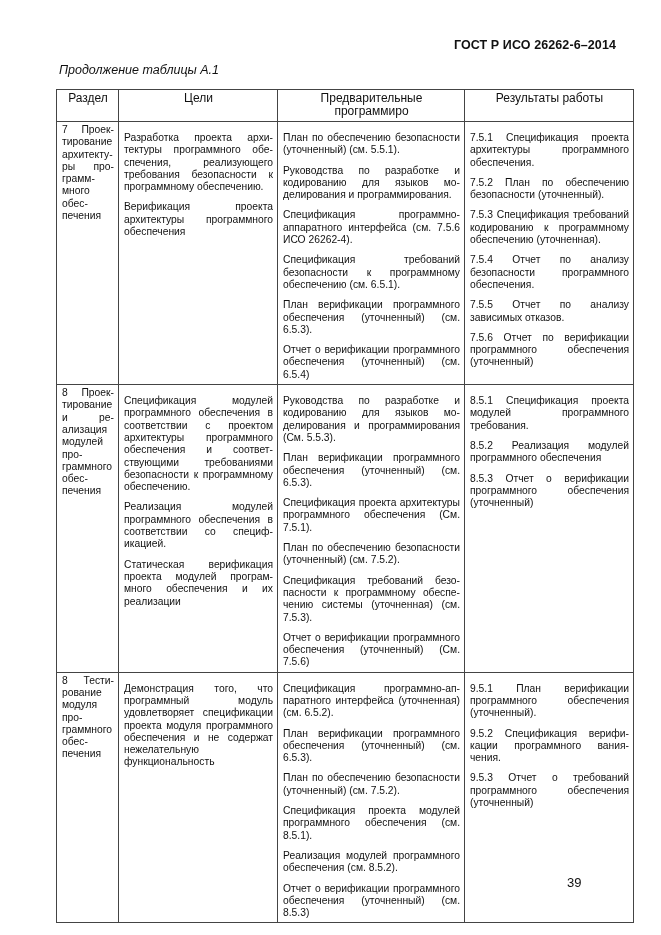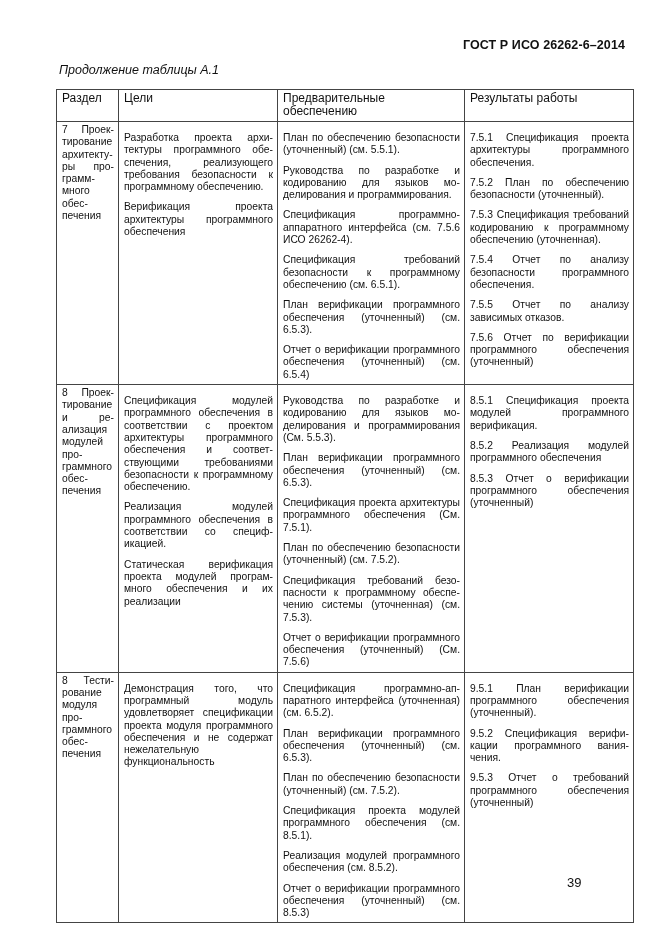--- a/index.html
+++ b/index.html
@@ -1,25 +1,25 @@
 <!DOCTYPE html>
 <html><head>
 <meta charset="utf-8">
 <style>
   html, body { margin: 0; padding: 0; background: #ffffff; }
   body { width: 661px; height: 935px; position: relative; overflow: hidden;
          font-family: "Liberation Sans", sans-serif; color: #111; }
-  .doc-header { position: absolute; top: 38px; right: 36px; font-weight: bold;
+  .doc-header { position: absolute; top: 38px; right: 45px; font-weight: bold;
          font-size: 12.5px; letter-spacing: 0.1px; text-align: right; }
   .caption { position: absolute; top: 63px; left: 59px; font-style: italic; font-size: 12.5px; }
   table.main { position: absolute; top: 89px; left: 56px; width: 577px; border-collapse: collapse;
          table-layout: fixed; }
   table.main td, table.main th { border: 1px solid #444; vertical-align: top; padding: 2px 4px 2px 5px;
          font-size: 10.3px; line-height: 12.3px; font-weight: normal; }
-  table.main th { font-size: 12px; line-height: 13px; text-align: left; padding-top: 2px; padding-bottom: 3px; }
+  table.main th { font-size: 12px; line-height: 13px; text-align: center; padding-top: 2px; padding-bottom: 3px; }
   td .para { text-align: justify; margin: 8px 0 1px 0; hyphens: manual; }
   td.sect { text-align: justify; margin-top: 40px; }
   .page-number { position: absolute; top: 875px; left: 567px; font-size: 13px; }
 </style>
 </head>
 <body>
 
 <div class="doc-header">ГОСТ Р ИСО 26262-6–2014</div>
 <div class="caption">Продолжение таблицы А.1</div>
 
@@ -27,21 +27,21 @@
   <colgroup>
     <col style="width:62px">
     <col style="width:159px">
     <col style="width:187px">
     <col style="width:169px">
   </colgroup>
   <thead>
     <tr>
       <th>Раздел</th>
       <th>Цели</th>
-      <th>Предварительные обеспечению</th>
+      <th>Предварительные программиро</th>
       <th>Результаты работы</th>
     </tr>
   </thead>
   <tbody id="tbody">
       <tr>
         <td class="sect">7 Проек­тирова­ние ар­хитекту­ры про­грамм­много обес­печения</td>
         <td>
           <div class="para">Разработка проекта архи­тектуры программного обе­спечения, реализующего требования безопасности к программному обеспече­нию.</div>
           <div class="para">Верификация проекта архитектуры программного обеспечения</div>
         </td>
@@ -71,21 +71,21 @@
         </td>
         <td>
           <div class="para">Руководства по разработке и кодированию для языков мо­делирования и программиро­вания (См. 5.5.3).</div>
           <div class="para">План верификации программного обеспечения (уточненный) (см. 6.5.3).</div>
           <div class="para">Спецификация проекта архитек­туры программного обеспечения (См. 7.5.1).</div>
           <div class="para">План по обеспечению безопас­ности (уточненный) (см. 7.5.2).</div>
           <div class="para">Спецификация требований безо­пасности к программному обеспе­чению системы (уточненная) (см. 7.5.3).</div>
           <div class="para">Отчет о верификации програм­много обеспечения (уточненный) (См. 7.5.6)</div>
         </td>
         <td>
-          <div class="para">8.5.1 Спецификация проекта модулей программного верификация.</div>
+          <div class="para">8.5.1 Спецификация проекта модулей программного требования.</div>
           <div class="para">8.5.2 Реализация модулей программного обеспечения</div>
           <div class="para">8.5.3 Отчет о верификации программного обеспечения (уточненный)</div>
         </td>
       </tr>
       <tr>
         <td class="sect">8 Тести­рование модуля про­граммно­го обес­печения</td>
         <td>
           <div class="para">Демонстрация того, что программный модуль удовлетворяет специф­икации проекта модуля программного обеспечения и не содержат нежелатель­ную функциональность</div>
         </td>
         <td>

